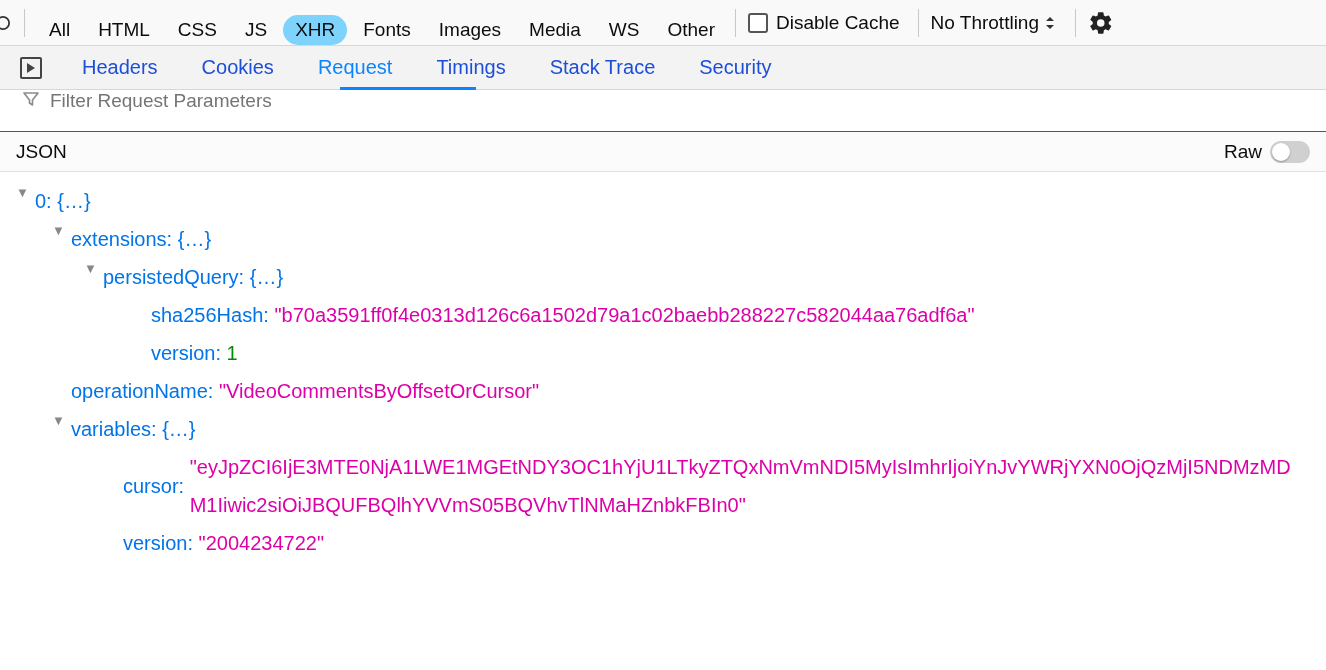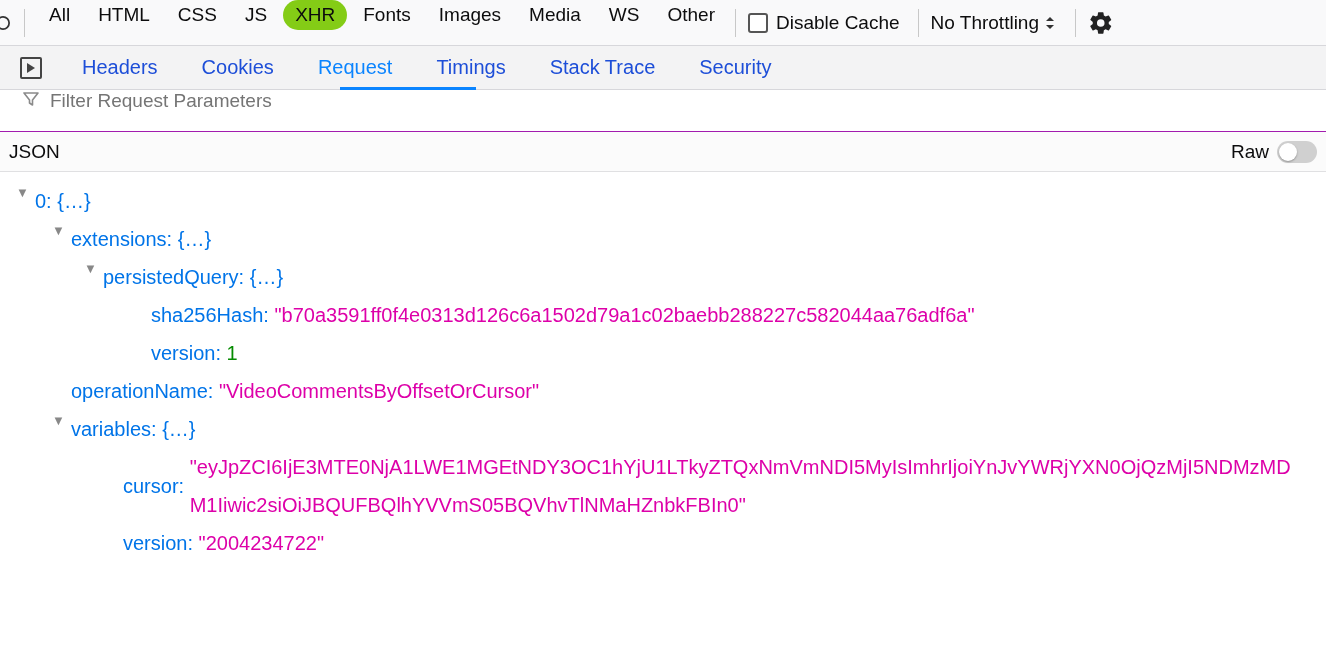--- a/index.html
+++ b/index.html
@@ -32,35 +32,35 @@
   }
   .toolbar-left-icon svg { display: block; }
   .toolbar-divider {
     width: 1px;
     height: 28px;
     background: #c8c8c8;
     margin: 0 12px 0 4px;
   }
   .filter-tabs {
     display: flex;
-    align-items: flex-start;
+    align-items: flex-end;
     height: 100%;
   }
   .filter-tab {
     padding: 0 12px;
     height: 30px;
     line-height: 30px;
     font-size: 19px;
     color: #0c0c0d;
     cursor: pointer;
     border-radius: 3px;
     margin-right: 4px;
   }
   .filter-tab.active {
-    background: #84cc16;
+    background: #7dd3fc;
     border-radius: 15px;
   }
   .disable-cache {
     display: flex;
     align-items: center;
     font-size: 19px;
     color: #0c0c0d;
     margin-right: 14px;
   }
   .checkbox {
@@ -149,21 +149,21 @@
     color: #737373;
     background: transparent;
     width: 400px;
   }
 
   .json-header {
     display: flex;
     align-items: center;
     height: 40px;
     border-bottom: 1px solid #e0e0e2;
-    padding: 0 9px;
+    padding: 0 16px;
     background: #fbfbfb;
   }
   .json-label {
     font-size: 19px;
     color: #0c0c0d;
   }
   .json-header-spacer { flex: 1; }
   .raw-label {
     font-size: 19px;
     color: #0c0c0d;

